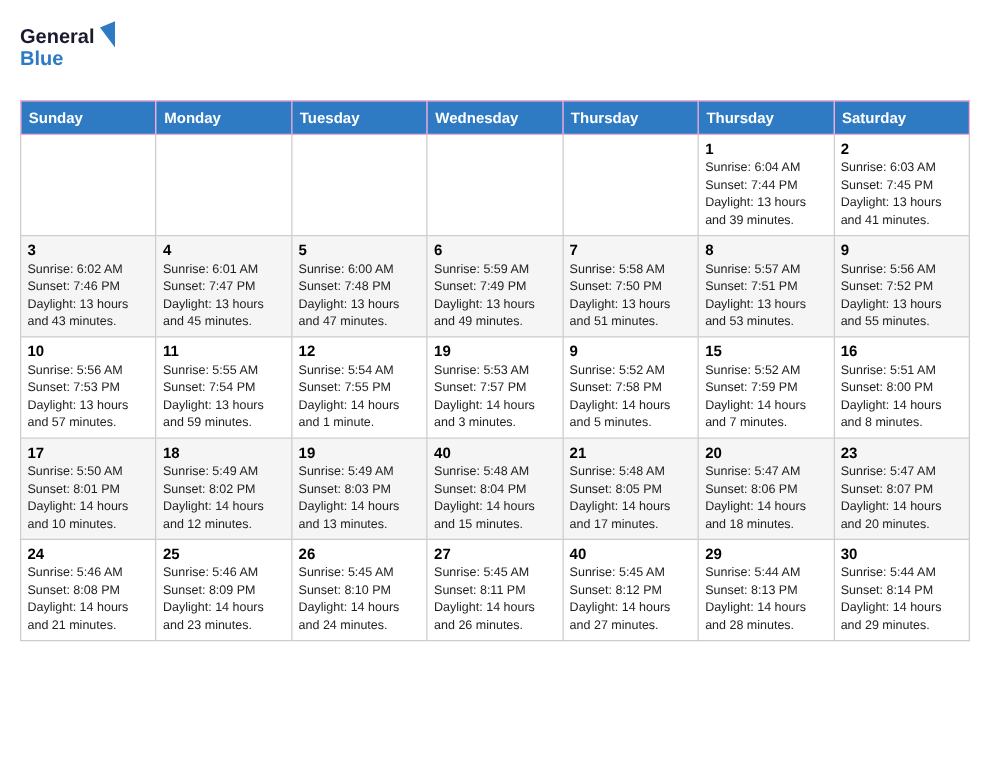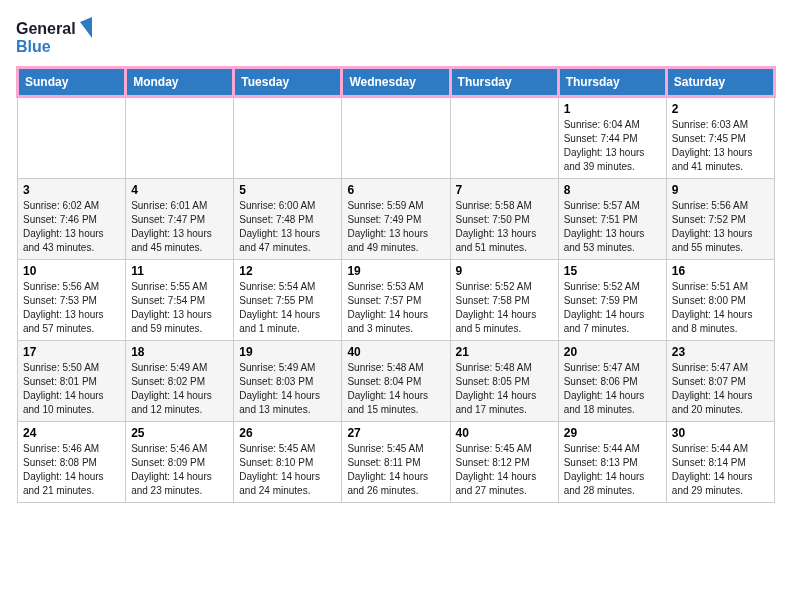--- a/index.html
+++ b/index.html
@@ -7,21 +7,21 @@
       font-family: Arial, sans-serif;
       background: #fff;
       width: 792px;
       min-height: 612px;
       padding: 16px;
     }
     .header {
       display: flex;
       align-items: flex-start;
       justify-content: space-between;
-      margin-bottom: 10px;
+      margin-bottom: 24px;
     }
     .logo {
       display: flex;
       align-items: center;
       gap: 4px;
     }
     .title-block {
       text-align: right;
     }
     .calendar-title {
@@ -38,21 +38,21 @@
       border-collapse: collapse;
       font-size: 11px;
     }
     thead tr th {
       background-color: #2e7bc4;
       color: #fff;
       text-align: left;
       padding: 6px 6px;
       font-size: 12px;
       font-weight: bold;
-      border: 3px solid #f9a8d4;
+      border: 1px solid #f9a8d4;
     }
     tbody tr td {
       border: 1px solid #ccc;
       vertical-align: top;
       padding: 4px 5px;
       min-height: 80px;
       height: 80px;
       background: #fff;
     }
     tbody tr:nth-child(even) td {

